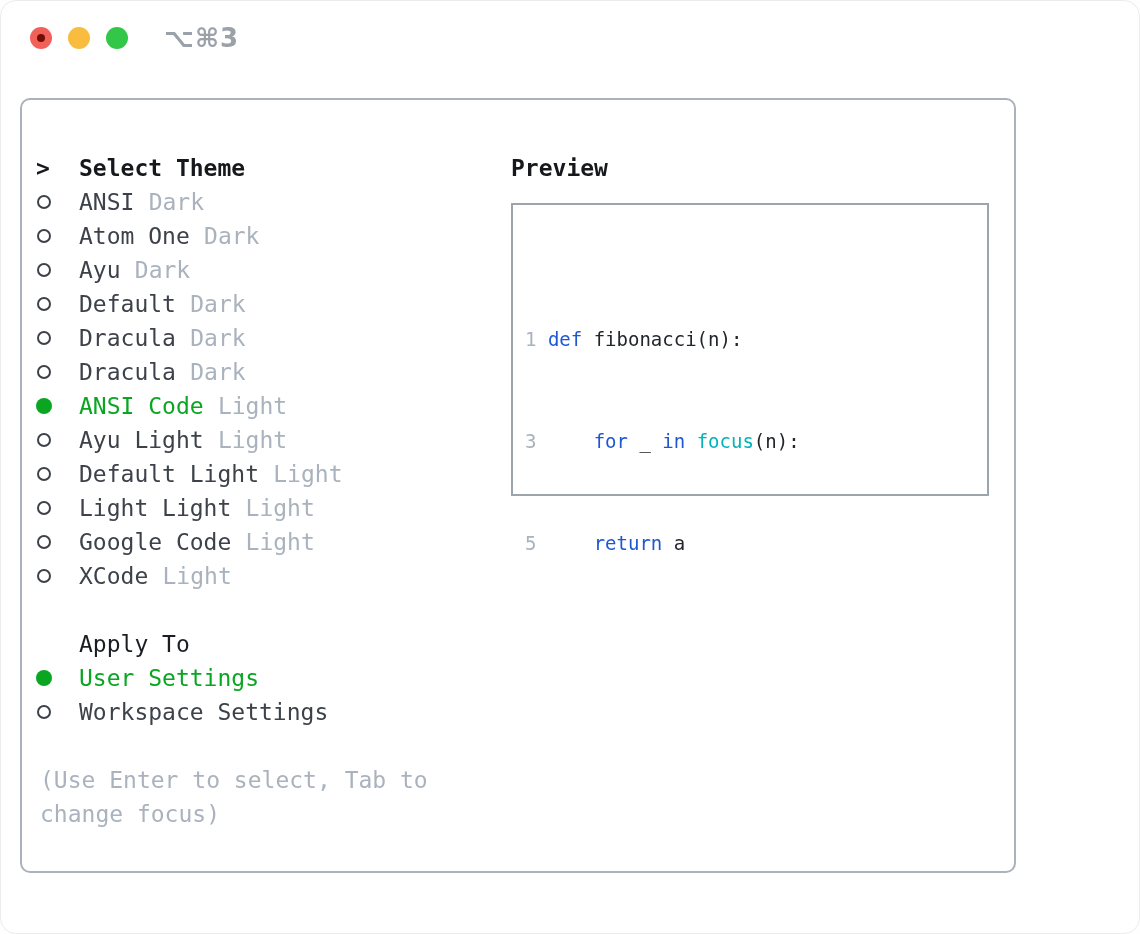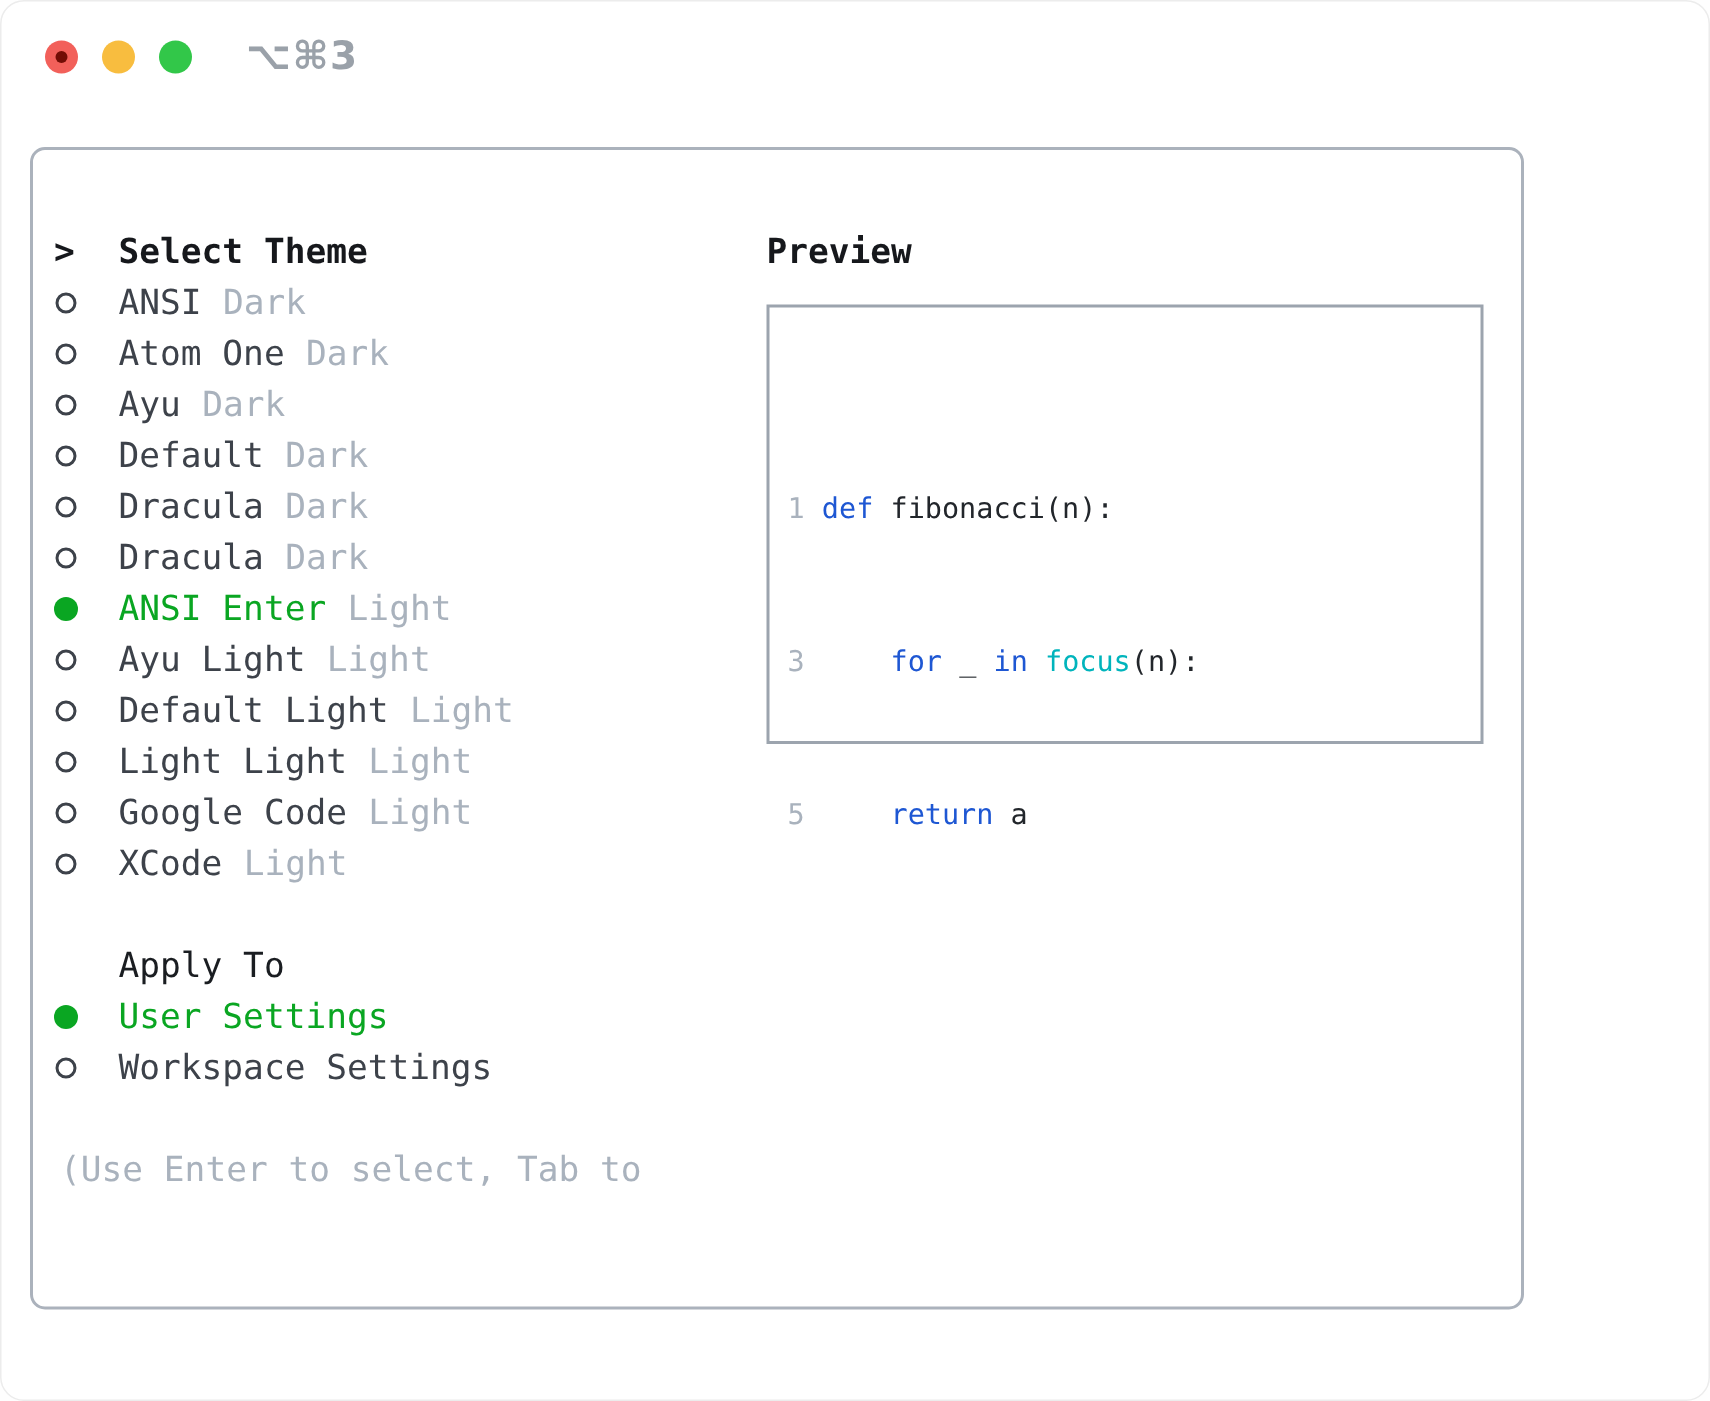--- a/index.html
+++ b/index.html
@@ -121,21 +121,21 @@
     <div class="row" style="top:255px">
       <span class="marker">
           <span class="radio"></span>
         </span>
       <span class="label"><span class="theme-name">Dracula</span><span class="variant">Dark</span></span>
     </div>
     <div class="row selected" style="top:289px">
       <span class="marker">
           <span class="radio"></span>
         </span>
-      <span class="label"><span class="theme-name">ANSI Enter</span><span class="variant">Light</span></span>
+      <span class="label"><span class="theme-name">ANSI Code</span><span class="variant">Light</span></span>
     </div>
     <div class="row" style="top:323px">
       <span class="marker">
           <span class="radio"></span>
         </span>
       <span class="label"><span class="theme-name">Ayu Light</span><span class="variant">Light</span></span>
     </div>
     <div class="row" style="top:357px">
       <span class="marker">
           <span class="radio"></span>
@@ -172,20 +172,21 @@
     </div>
     <div class="row" style="top:595px">
       <span class="marker">
           <span class="radio"></span>
         </span>
       <span class="label opt-label">Workspace Settings</span>
     </div>
 
     <div class="hint">
       <div>(Use Enter to select, Tab to</div>
+      <div>change focus)</div>
     </div>
 
     <div class="row preview-hdr">
       <span class="hdr">Preview</span>
     </div>
     <div class="preview-box">
       <div class="code">
         <div class="code-line"><span class="seg-num">1 </span><span class="seg-kw">def</span><span class="seg-plain"> fibonacci(n):</span></div>
         <div class="code-line"><span class="seg-num">3 </span><span class="seg-plain">    </span><span class="seg-kw">for</span><span class="seg-plain"> _ </span><span class="seg-kw">in</span><span class="seg-plain"> </span><span class="seg-fn">focus</span><span class="seg-plain">(n):</span></div>
         <div class="code-line"><span class="seg-num">5 </span><span class="seg-plain">    </span><span class="seg-kw">return</span><span class="seg-plain"> a</span></div>

